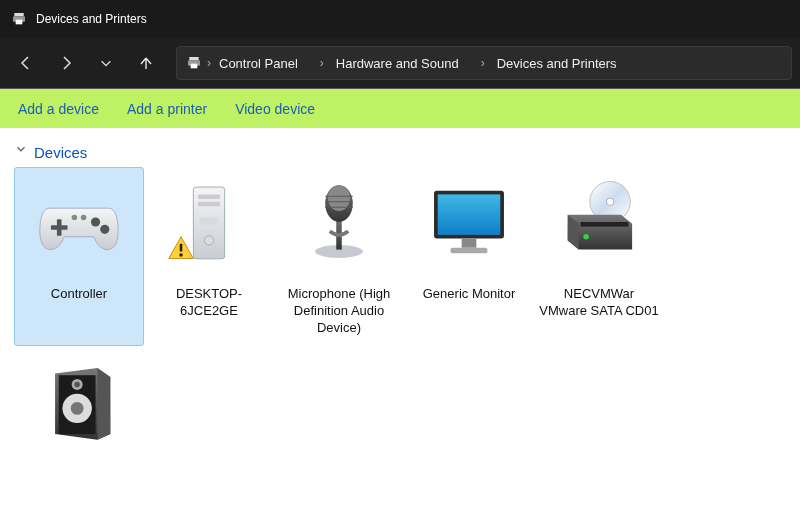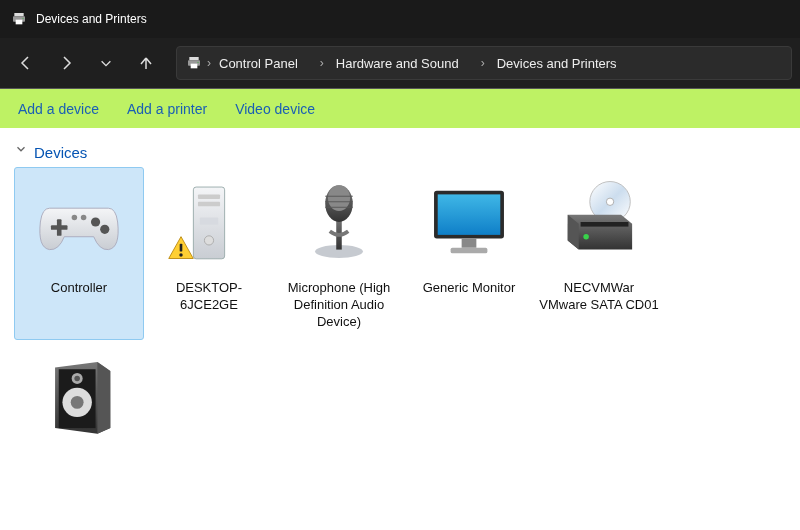--- a/index.html
+++ b/index.html
@@ -15,21 +15,21 @@
     .addr .addr-icon { width:18px; height:18px; display:inline-flex; align-items:center; justify-content:center;}
     .toolbar { background: #bef264; height: 40px; display: flex; align-items: center; padding: 16px 18px; gap: 28px; border-top: 1px solid #555;}
     .tool-link { color: #1a5fb4; font-size: 14px; cursor: pointer; }
     .content { padding: 8px 14px; }
     .group-header { display: flex; align-items: flex-end; gap: 6px; color: #0554b3; font-size: 15px; margin: 4px 0 6px 0; cursor:pointer;}
     .group-header .gh-icon { color:#555; font-size: 18px; transform: rotate(0deg);}
     .grid { display: flex; flex-wrap: wrap; gap: 0; }
     .item { width: 130px; display: flex; flex-direction: column; align-items: center; padding: 6px 4px 8px; border: 1px solid transparent; border-radius: 3px; cursor: pointer;}
     .item.selected { background: #cde6f9; border-color: #8fcaf1; }
     .item .ic { width: 100px; height: 96px; display:flex; align-items:center; justify-content:center; position:relative;}
-    .item-label { font-size: 13px; text-align: center; line-height: 1.3; color: #111; margin-top: 10px; max-width: 122px; word-break: break-word;}
+    .item-label { font-size: 13px; text-align: center; line-height: 1.3; color: #111; margin-top: 16px; max-width: 122px; word-break: break-word;}
     .warn-badge { position:absolute; bottom:4px; left:8px; }
   </style>
 </head>
 <body>
 
 <div class="titlebar">
   <span class="icon">
     <svg viewBox="0 0 24 24" width="16" height="16">
         <rect x="5" y="3" width="14" height="5" fill="#ddd"></rect>
         <rect x="3" y="8" width="18" height="8" rx="1" fill="#999"></rect>

